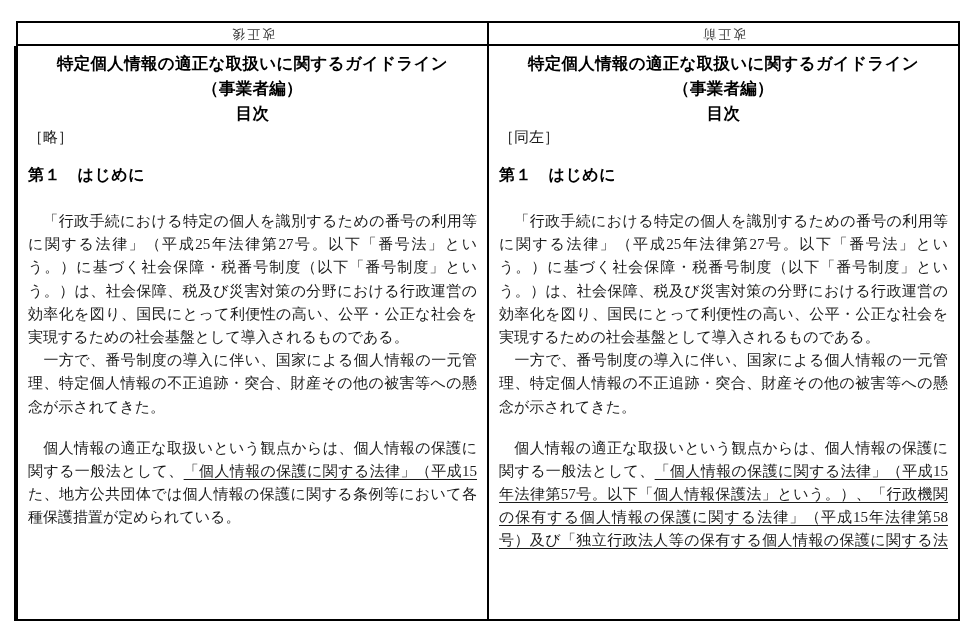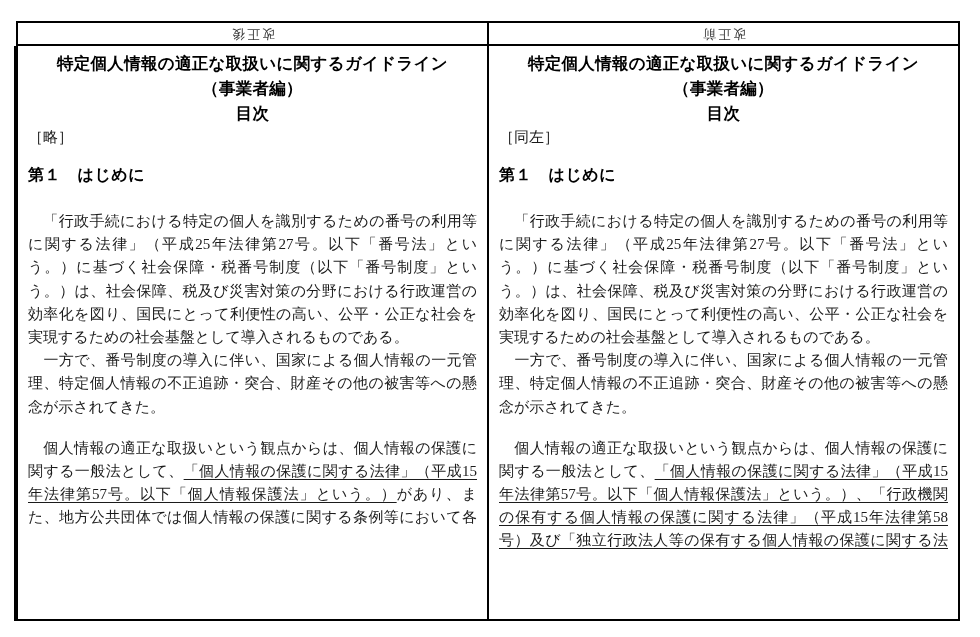--- a/index.html
+++ b/index.html
@@ -81,22 +81,22 @@
             <div class="line"><span>実現するための社会基盤として導入されるものである。</span></div>
           </div>
           <div class="para">
             <div class="line fill"><span>　一方で、番号制度の導入に伴い、国家による個人情報の一元管</span></div>
             <div class="line fill"><span>理、特定個人情報の不正追跡・突合、財産その他の被害等への懸</span></div>
             <div class="line"><span>念が示されてきた。</span></div>
           </div>
           <div class="para gap">
             <div class="line fill"><span>　個人情報の適正な取扱いという観点からは、個人情報の保護に</span></div>
             <div class="line fill"><span>関する一般法として、</span><span class="u">「個人情報の保護に関する法律」（平成15</span></div>
-            <div class="line fill"><span class="u">年法律第57号。以下「個人情報保護法」という。）</span><span>があり、ま</span></div>
             <div class="line fill"><span>た、地方公共団体では個人情報の保護に関する条例等において各</span></div>
+            <div class="line"><span>種保護措置が定められている。</span></div>
           </div>
         </div>
     </div>
 
     <div class="col">
       <div class="title-line">特定個人情報の適正な取扱いに関するガイドライン</div>
       <div class="title-line">（事業者編）</div>
       <div class="title-line">目次</div>
       <div class="note">［同左］</div>
       <div class="heading">第１　はじめに</div>

